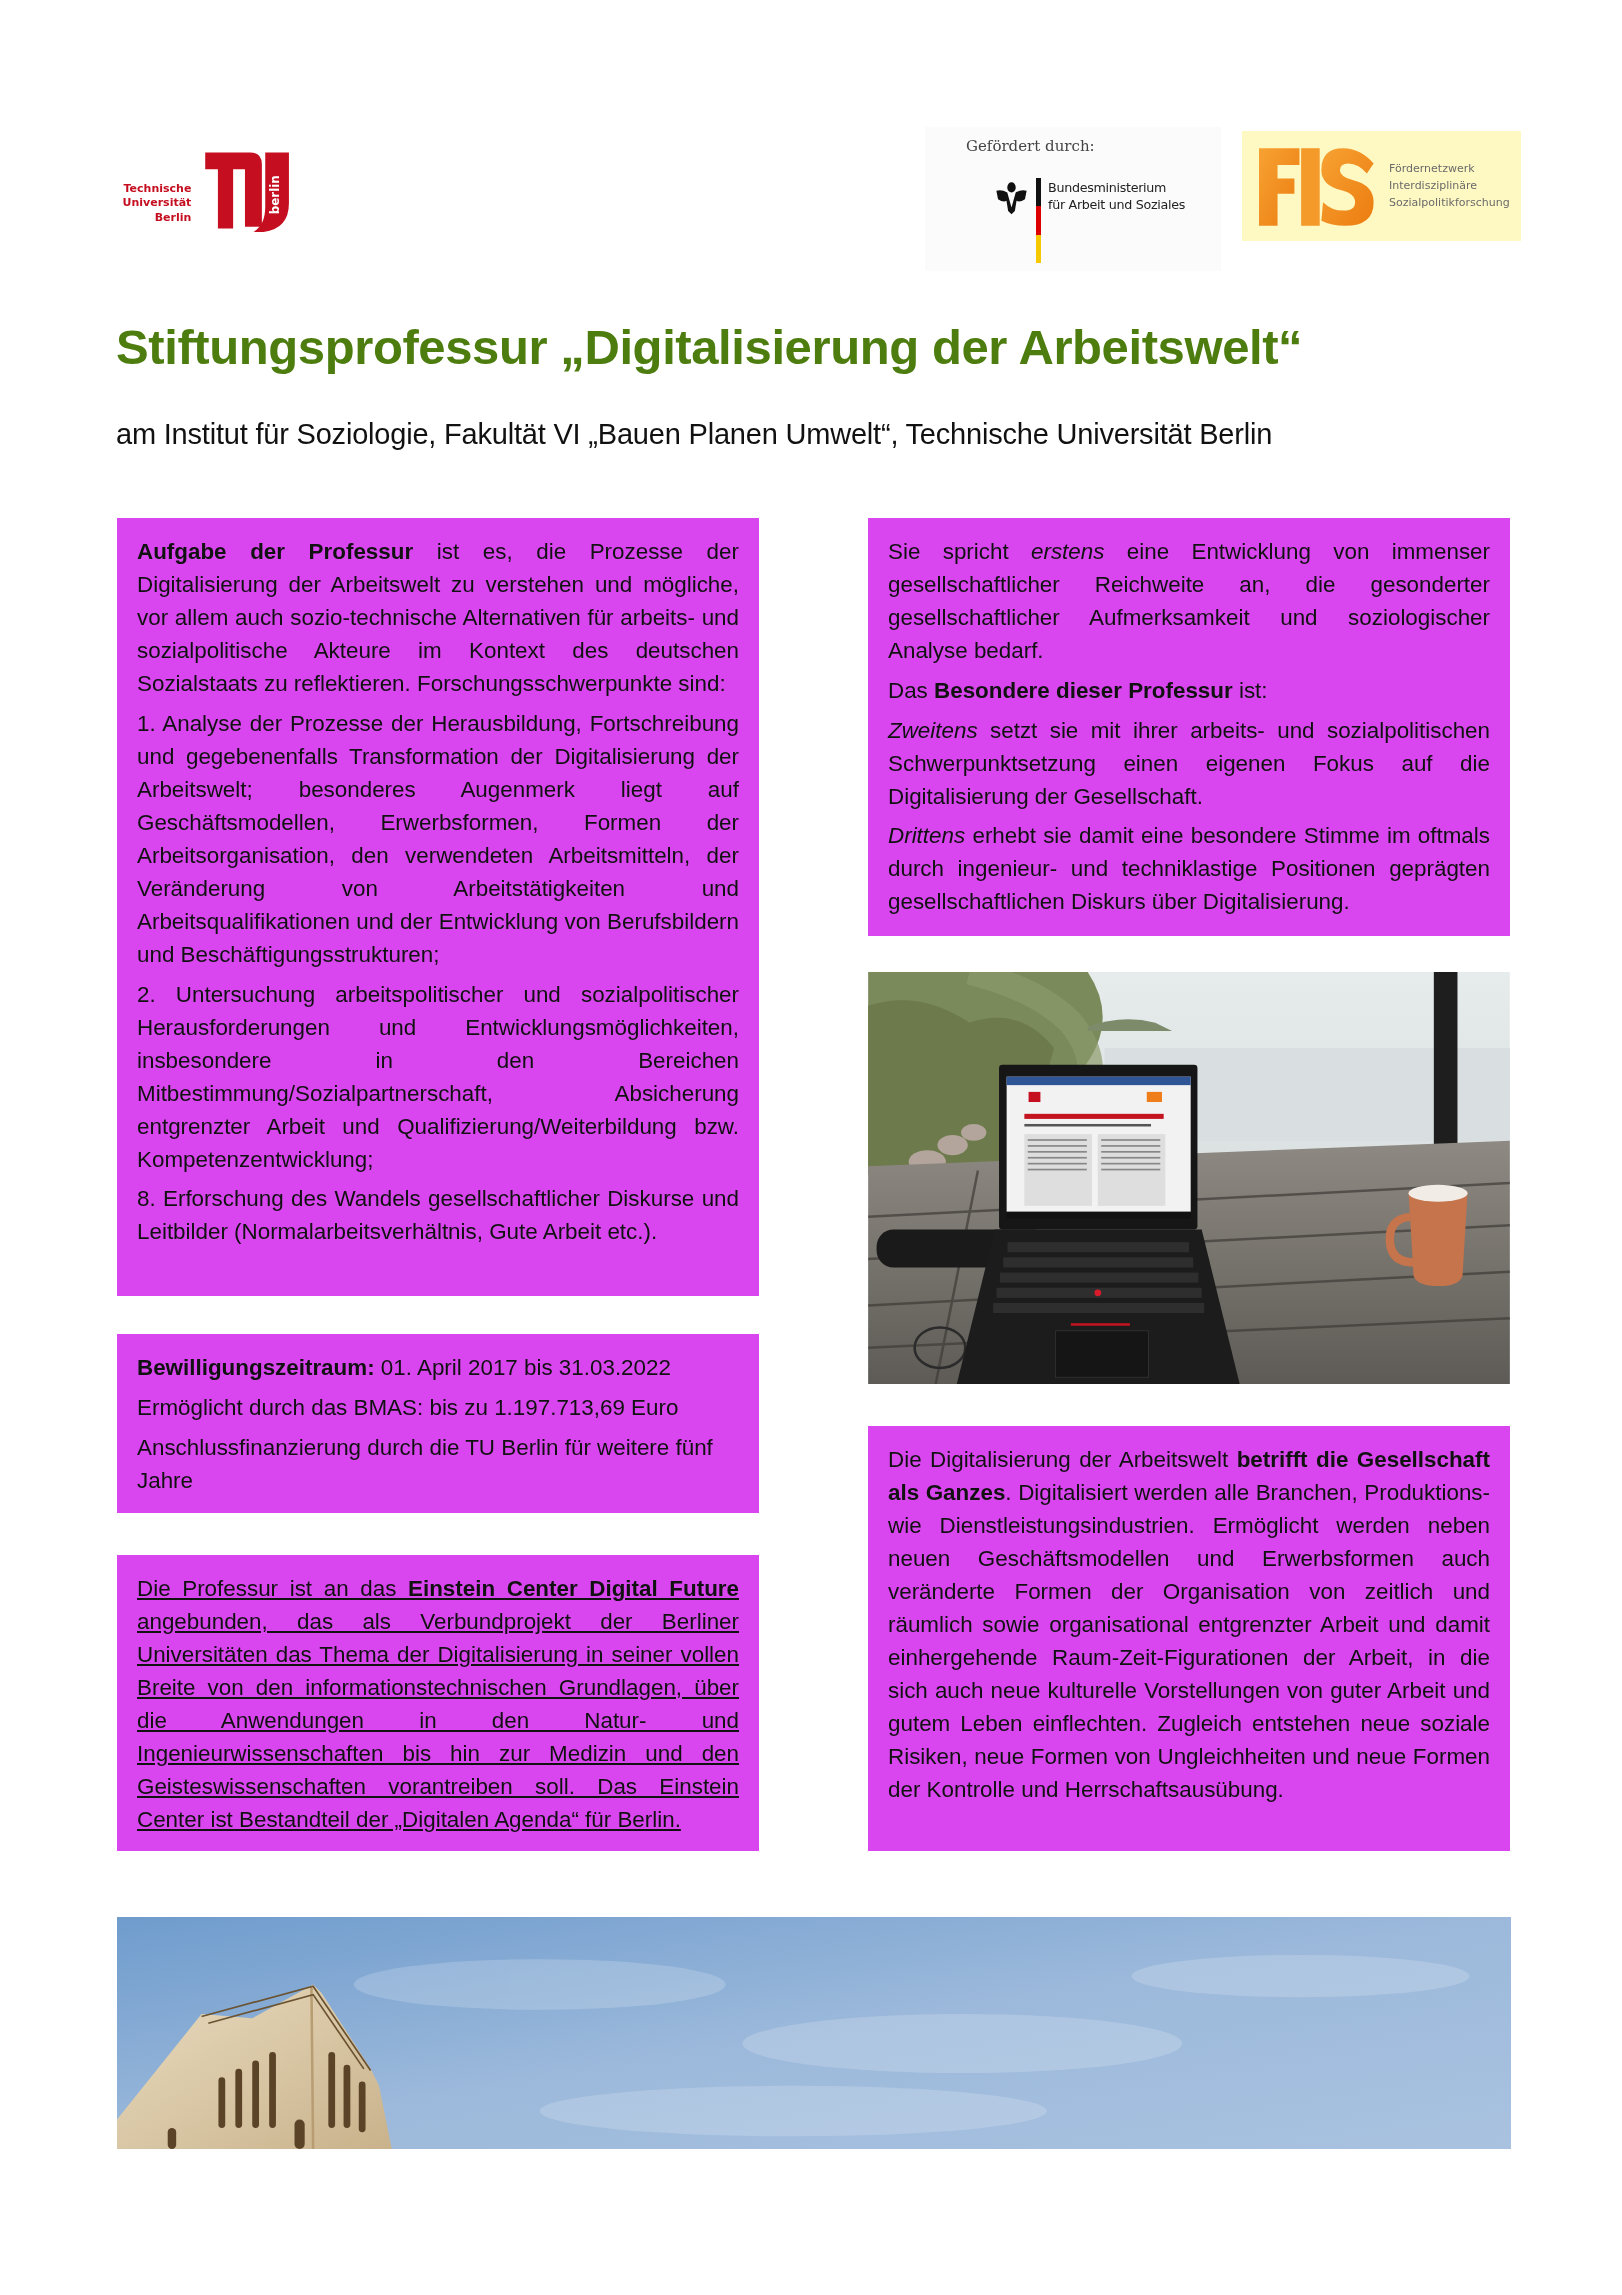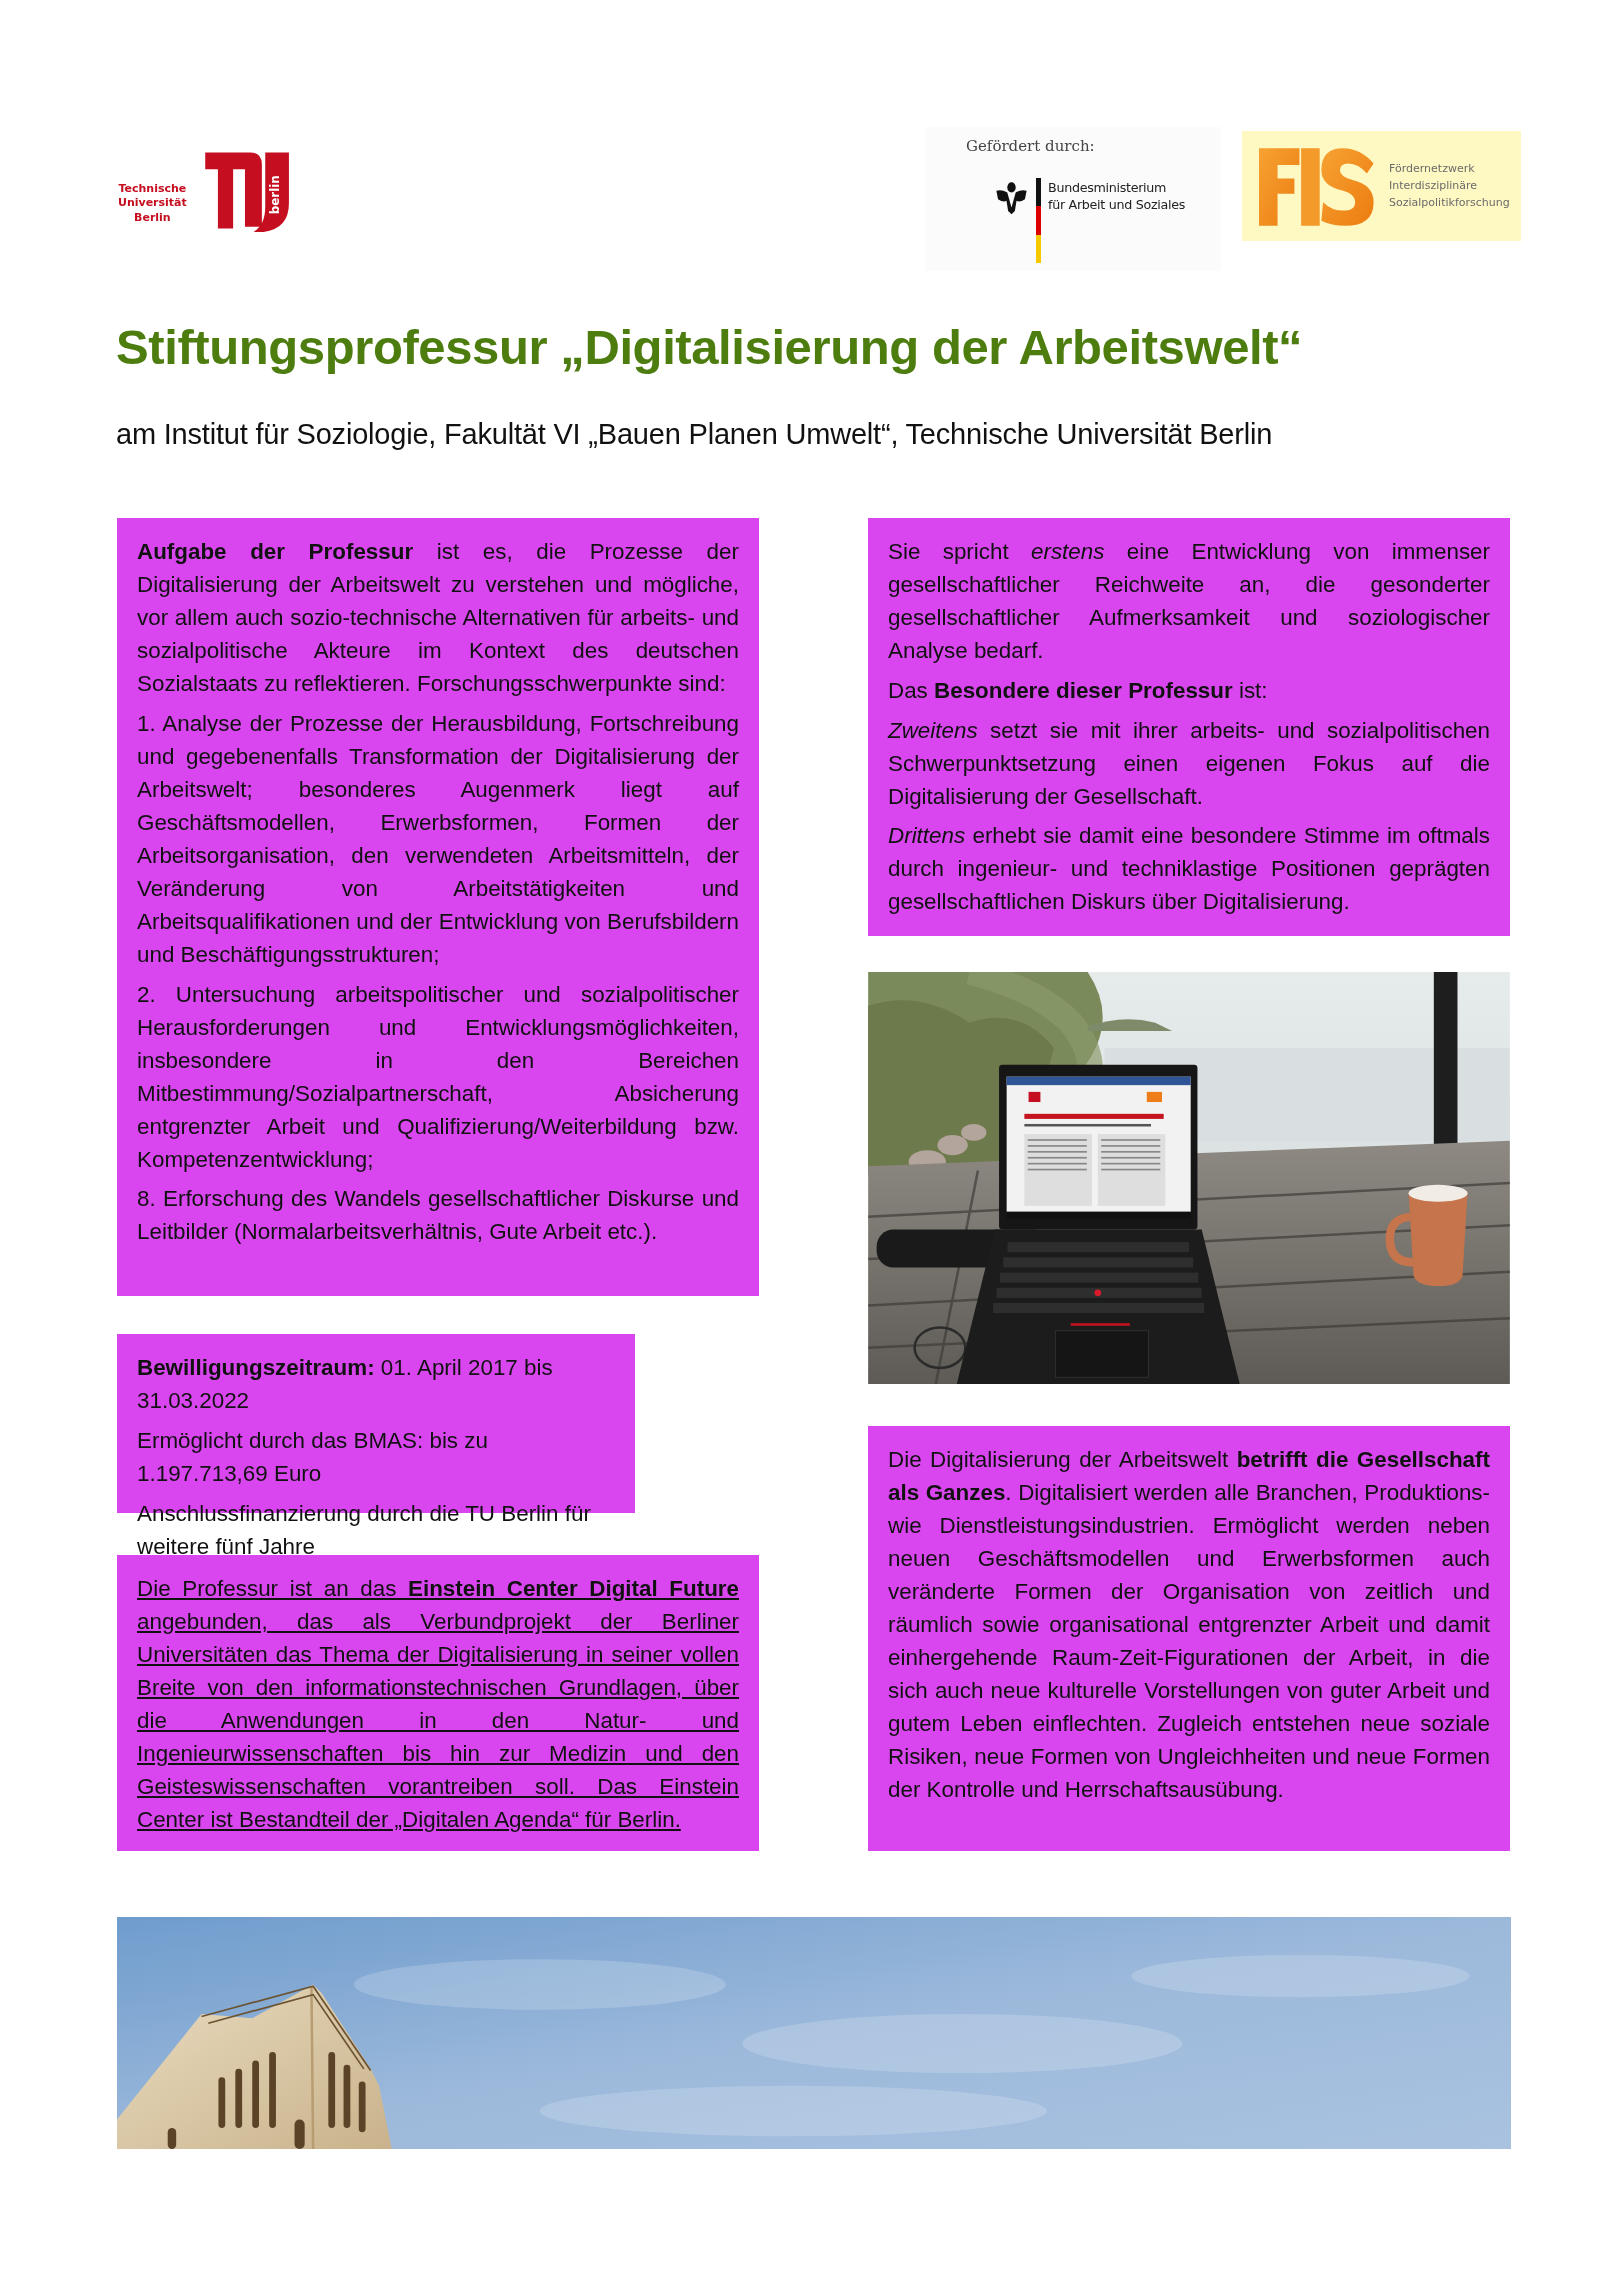--- a/index.html
+++ b/index.html
@@ -2,21 +2,21 @@
 <html style="font-size:13.5px"><head>
 <meta charset="utf-8">
 <style>
   html, body { margin: 0; padding: 0; background: #ffffff; }
   body { width: 1623px; height: 2295px; position: relative; overflow: hidden;
          font-family: "Liberation Sans", sans-serif; color: #111; }
   .abs { position: absolute; }
 
   
   .tu-logo { left: 110px; top: 135px; width: 186px; height: 110px; }
-  .tu-text { position: absolute; left: 3.4px; top: 47px; width: 78px; text-align: center;
+  .tu-text { position: absolute; left: 3.4px; top: 47px; width: 78px; text-align: right;
              color: #c50e1f; font-family: "DejaVu Sans", sans-serif; font-weight: bold;
              font-size: 11px; line-height: 14.4px; }
   .tu-mark { position: absolute; left: 91px; top: 8.5px; width: 93px; height: 93px; }
 
   .funder { left: 925px; top: 127px; width: 296px; height: 144px; background: #fbfbfb; }
   .funder-label { position: absolute; left: 41px; top: 10px; font-family: "DejaVu Serif", serif;
                   font-size: 15px; color: #444; text-align: right; }
   .eagle { position: absolute; left: 68px; top: 52px; width: 37px; height: 37px; }
   .flagbar { position: absolute; left: 111px; top: 51px; width: 5px; height: 85px; }
   .flagbar div { height: 33.33%; }
@@ -38,21 +38,21 @@
   .box { position: absolute; background: #d946ef; box-sizing: border-box;
          padding: 17px 20px 17px 20px; font-size: 22.4px; line-height: 33px;
          text-align: justify; color: #111; }
   .box p { margin: 0 0 6.8px 0; }
   .box p:last-child { margin-bottom: 0; }
   .box b { font-weight: bold; }
   .box i { font-style: italic; }
 
   .box-aufgabe { left: 117px; top: 518px; width: 642px; height: 778px; }
   .box-besondere { left: 868px; top: 518px; width: 642px; height: 418px; }
-  .box-bewilligung { left: 117px; top: 1334px; width: 518px; height: 179px; text-align: left; }
+  .box-bewilligung { left: 117px; top: 1334px; width: 642px; height: 179px; text-align: left; }
   .box-einstein { left: 117px; top: 1555px; width: 642px; height: 296px; text-decoration: underline; }
   .box-gesellschaft { left: 868px; top: 1426px; width: 642px; height: 425px; }
 
   
   .photo { left: 868px; top: 972px; width: 642px; height: 412px; overflow: hidden; }
   
   .banner { left: 117px; top: 1917px; width: 1394px; height: 232px; overflow: hidden; }
 </style>
 </head>
 <body>

